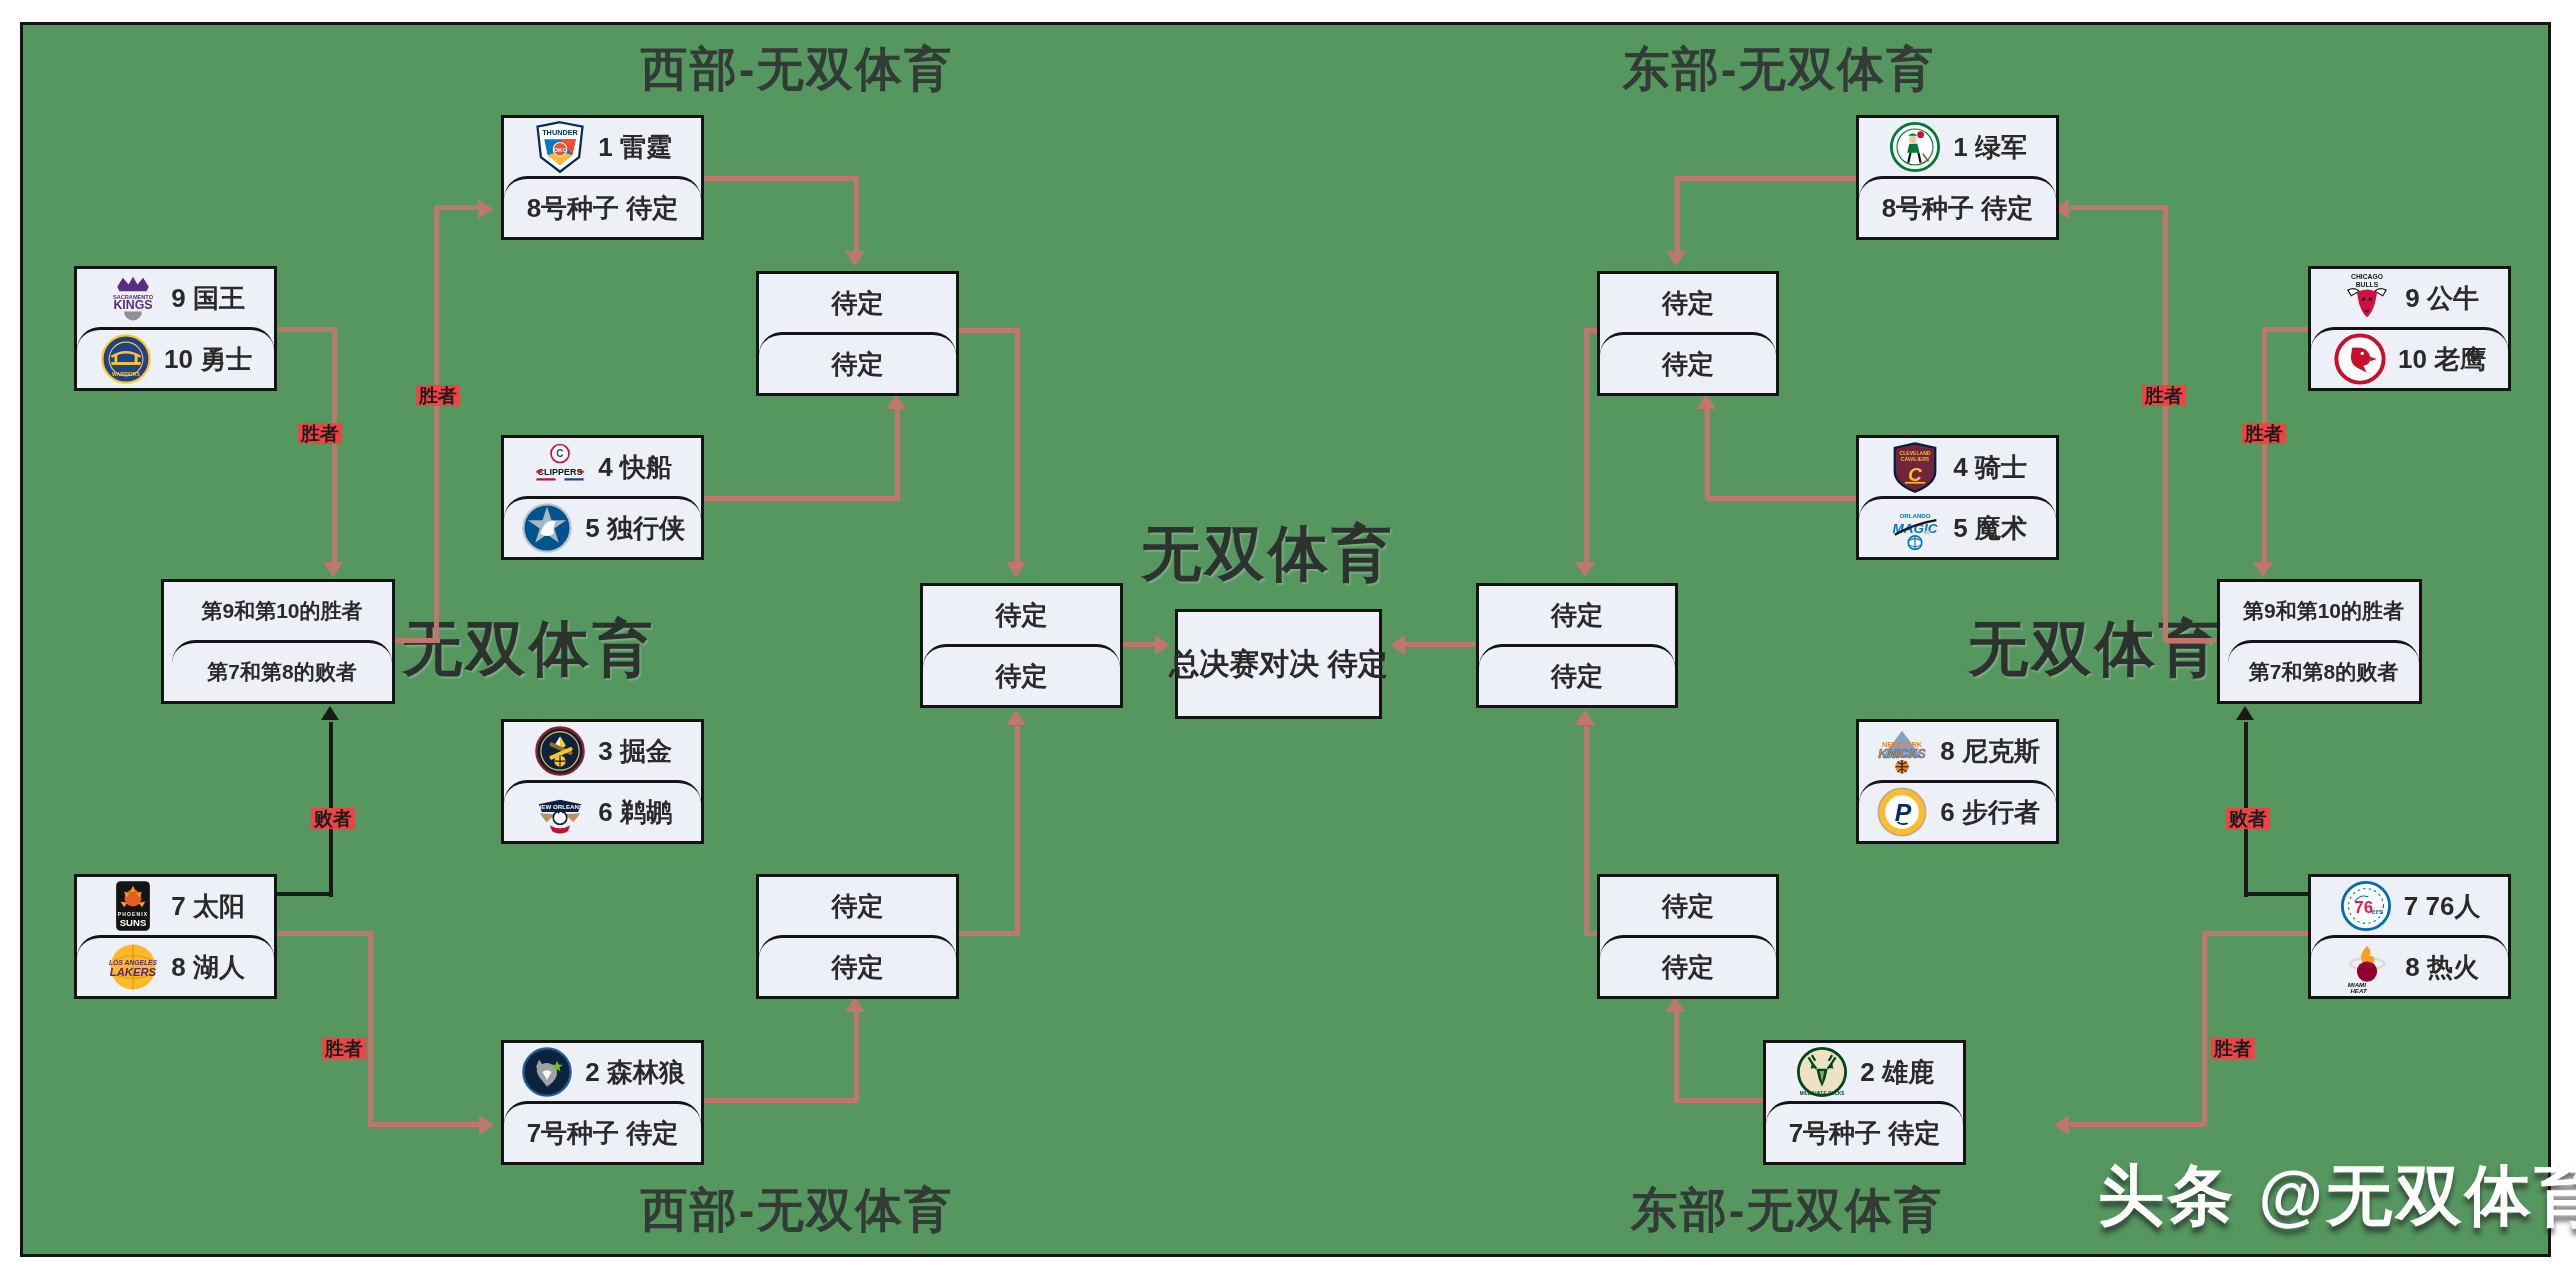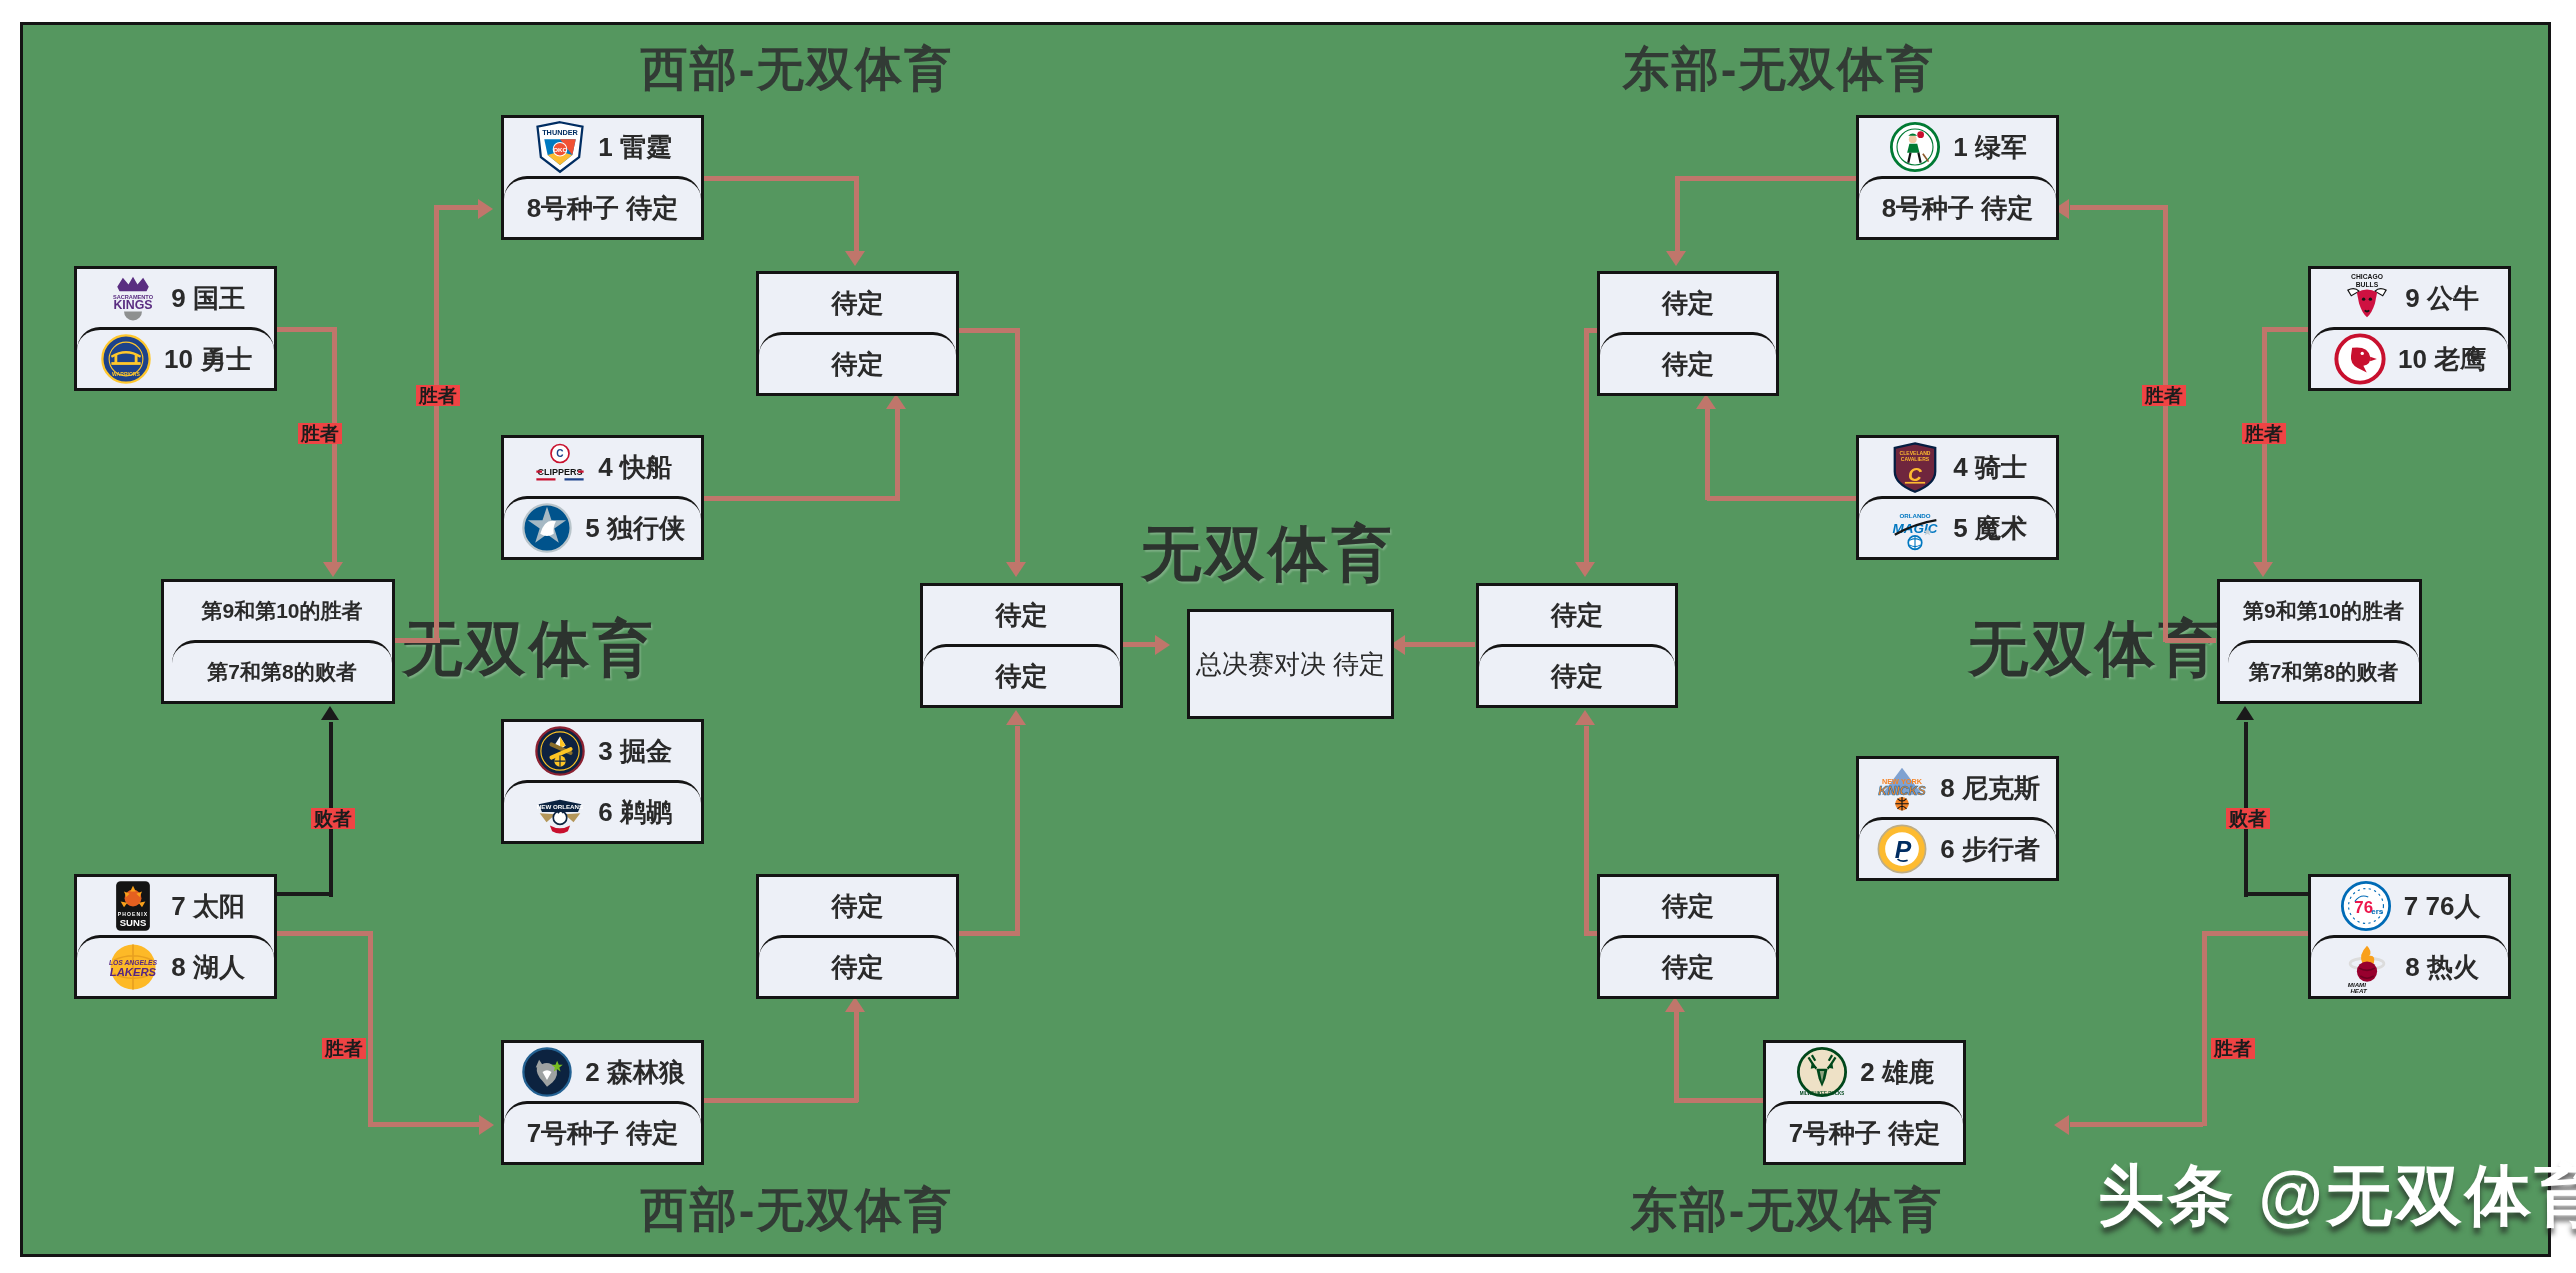--- a/index.html
+++ b/index.html
@@ -12,21 +12,21 @@
     transform:translateX(-50%);text-shadow:1.7px 2.2px 1.7px rgba(255,255,255,0.22);letter-spacing:3.4px;}
   .footer-wm{position:absolute;font-size:66px;font-weight:700;color:#ffffff;white-space:nowrap;
     text-shadow:0 5.6px 5.6px rgba(30,30,30,0.65);letter-spacing:3.4px;}
   .match{position:absolute;background:#edf0f7;border:3.4px solid #141414;box-sizing:content-box;}
   .m-row{height:58px;display:flex;align-items:center;justify-content:center;gap:11.2px;
     padding:0 4.5px;font-size:26px;font-weight:600;color:#2a2a2a;white-space:nowrap;}
   .m-row + .m-row{border-top:3.4px solid #141414;border-radius:23px;}
   .m-row svg{width:54px;height:54px;flex:0 0 auto;}
   .match.wide .m-row{font-size:21px;margin-left:8px;}
   .finals{position:absolute;background:#edf0f7;border:3.4px solid #141414;box-sizing:border-box;
-    display:flex;align-items:center;justify-content:center;font-size:26px;font-weight:400;color:#2a2a2a;white-space:nowrap;margin-left:12px;}
+    display:flex;align-items:center;justify-content:center;font-size:30px;font-weight:700;color:#2a2a2a;white-space:nowrap;}
   .ln{position:absolute;}
   .ln.red{background:#c0766b;}
   .ln.blk{background:#1a1a1a;}
   .ar{position:absolute;width:0;height:0;}
   .ar-down{border-left:10px solid transparent;border-right:10px solid transparent;border-top:15.7px solid #c0766b;}
   .ar-up{border-left:10px solid transparent;border-right:10px solid transparent;border-bottom:15.7px solid #c0766b;}
   .ar-right{border-top:10px solid transparent;border-bottom:10px solid transparent;border-left:15.7px solid #c0766b;}
   .ar-left{border-top:10px solid transparent;border-bottom:10px solid transparent;border-right:15.7px solid #c0766b;}
   .ar-up-b{border-left:9.5px solid transparent;border-right:9.5px solid transparent;border-bottom:14.5px solid #1a1a1a;}
   .sl{position:absolute;font-size:19px;font-weight:700;color:#1c1c1c;background:#ef4444;
@@ -398,21 +398,21 @@
 
 <div class="match" style="left:1476px;top:583px;width:196px;">
   <div class="m-row">
       <span>待定</span>
     </div>
   <div class="m-row">
       <span>待定</span>
     </div>
 </div>
 
-<div class="match" style="left:1856px;top:756px;width:197px;text-align:right;">
+<div class="match" style="left:1856px;top:719px;width:197px;text-align:right;">
   <div class="m-row">
     <svg viewBox="0 0 96 96" style="font-size:46px">
         <polygon points="48,12 84,60 12,60" fill="#6b93c9" opacity="0.85"></polygon>
         <text x="48" y="40" font-size="13" font-weight="bold" fill="#f58426" text-anchor="middle">NEW YORK</text>
         <text x="48" y="60" font-size="22" font-weight="bold" font-style="italic" fill="#f58426" text-anchor="middle" stroke="#006bb6" stroke-width="0.8">KNICKS</text>
         <circle cx="48" cy="76" r="12" fill="#f58426"></circle>
         <path d="M36 76 h24 M48 64 v24 M40 67 q8 9 16 0 M40 85 q8 -9 16 0" stroke="#141414" stroke-width="2" fill="none"></path>
       </svg>
     <span>8 尼克斯</span>
   </div>

